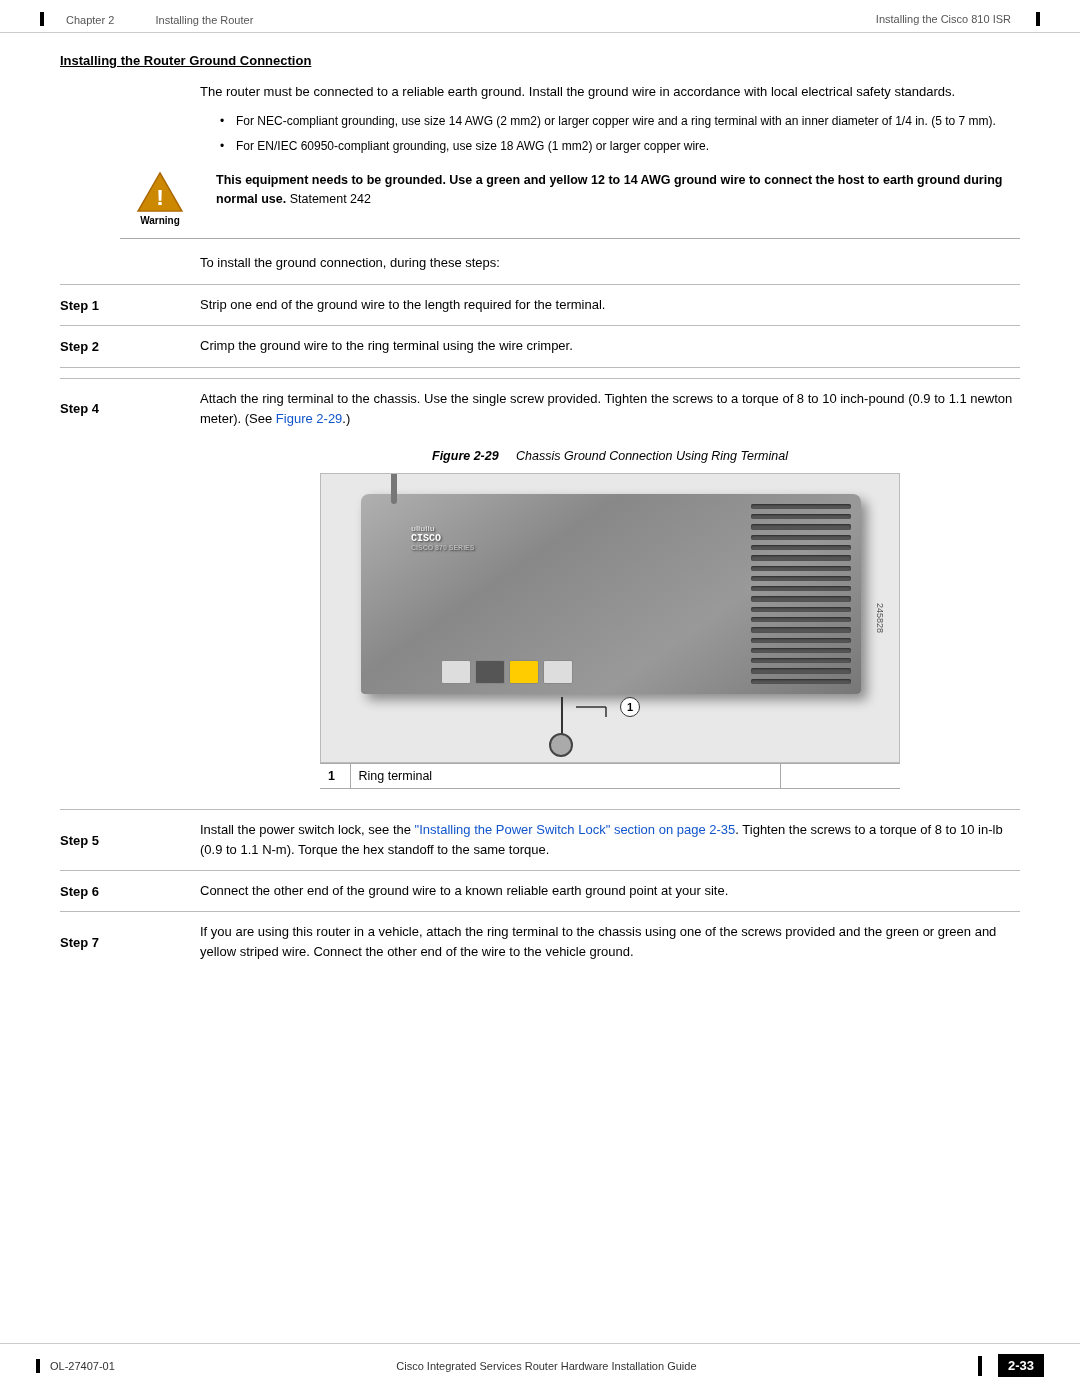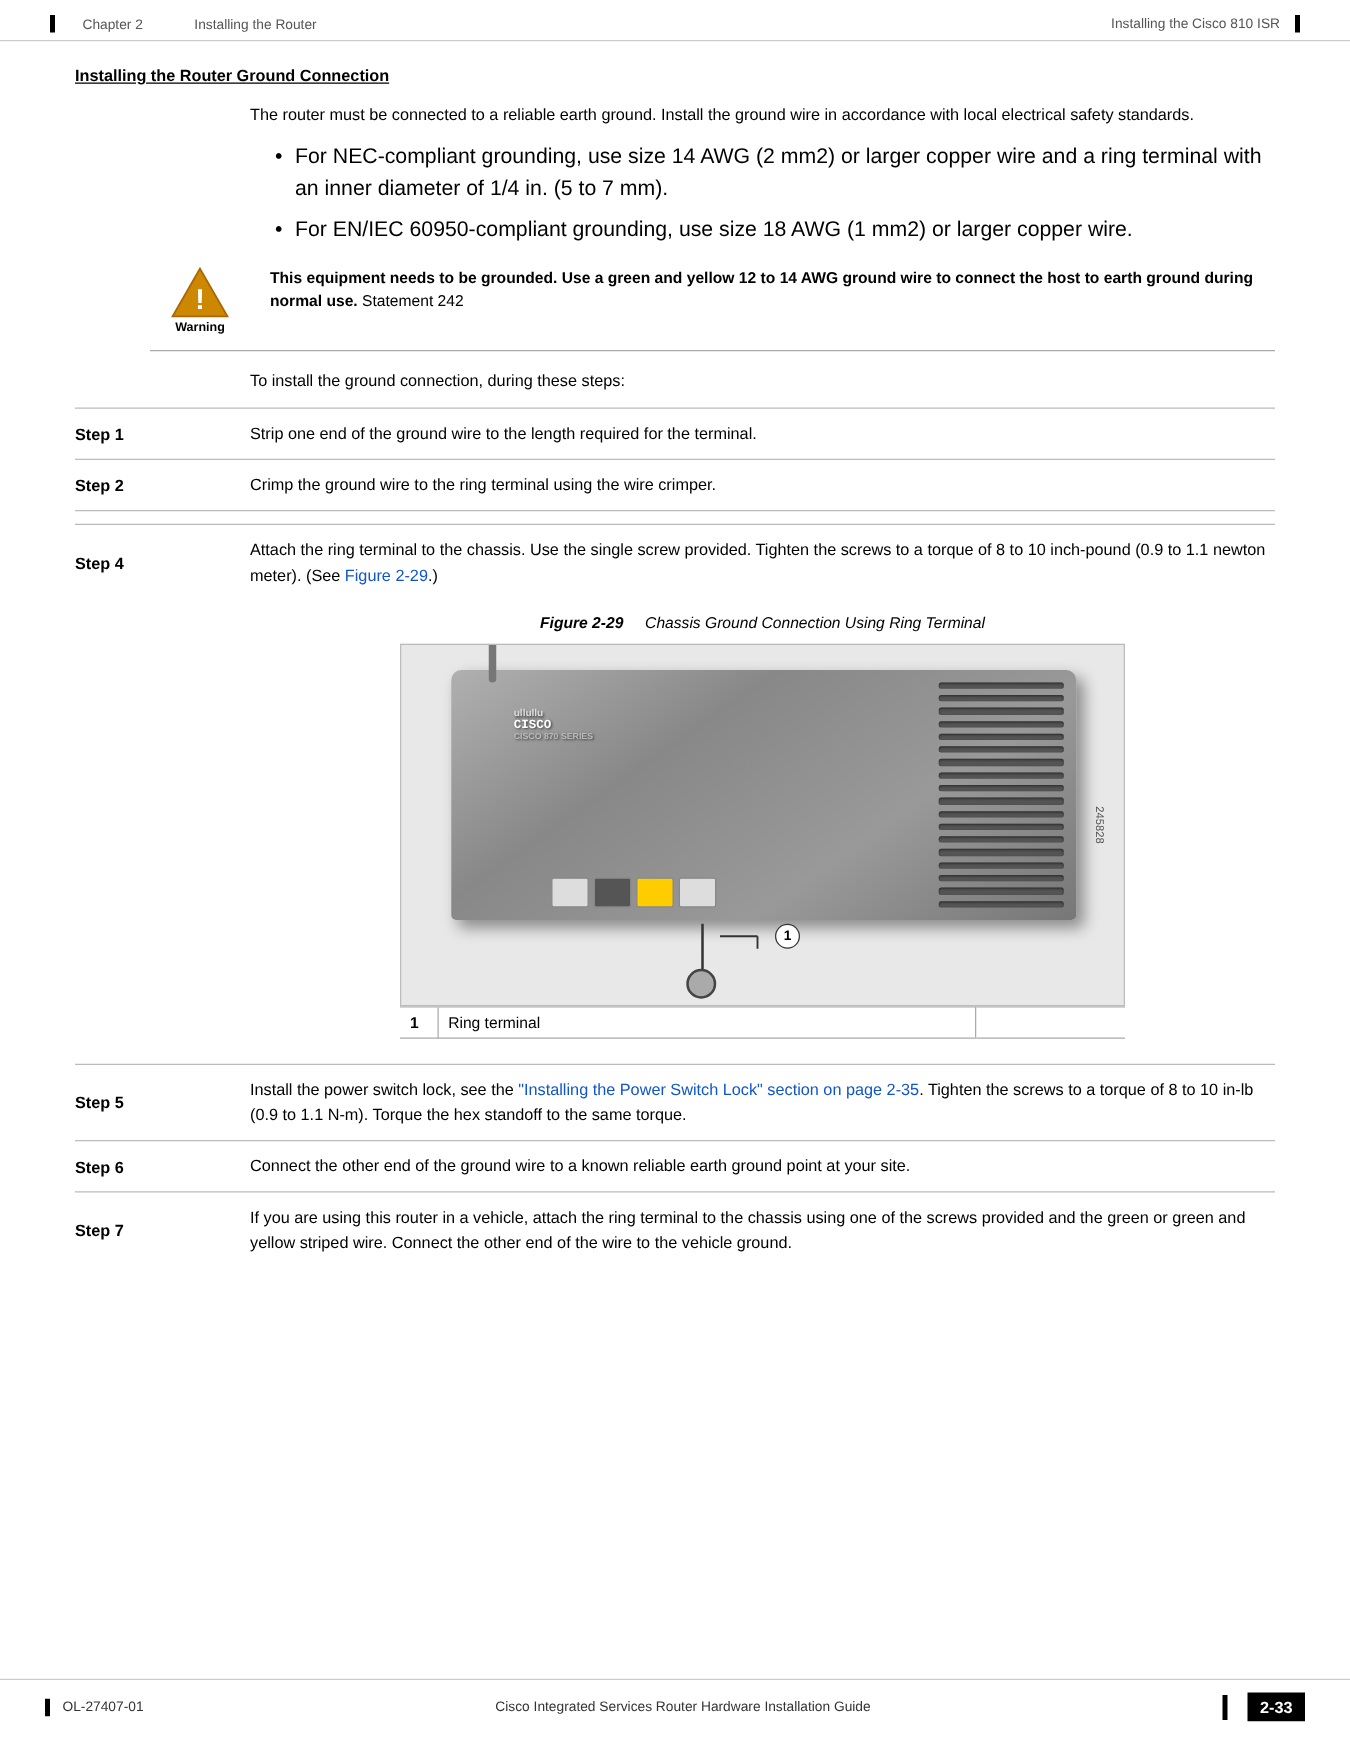--- a/index.html
+++ b/index.html
@@ -31,21 +31,21 @@
     .page-header .left .bar {
       width: 4px;
       height: 14px;
       background: #000;
       display: inline-block;
       margin-right: 6px;
     }
     .page-header .right {
       display: flex;
       align-items: center;
-      gap: 6px;
+      gap: 19px;
     }
     .page-header .right .bar {
       width: 4px;
       height: 14px;
       background: #000;
       display: inline-block;
       margin-left: 6px;
     }
 
     
@@ -71,21 +71,21 @@
 
     
     .bullet-list {
       margin-left: 160px;
       margin-bottom: 10px;
       list-style: none;
     }
     .bullet-list li {
       position: relative;
       padding-left: 16px;
-      font-size: 17px;
+      font-size: 12px;
       line-height: 1.55;
       margin-bottom: 6px;
     }
     .bullet-list li::before {
       content: "•";
       position: absolute;
       left: 0;
     }
 
     

